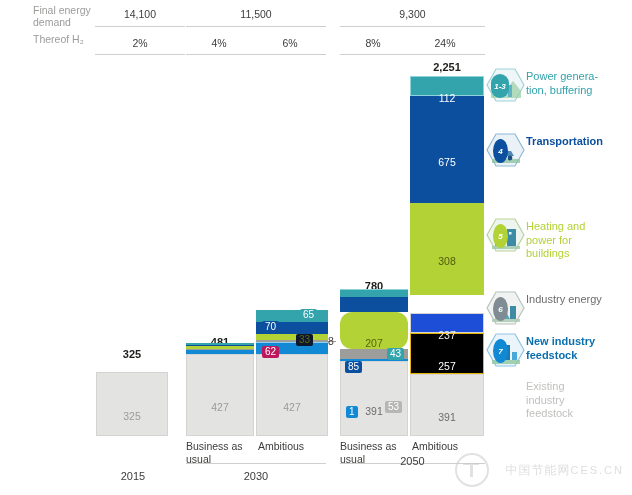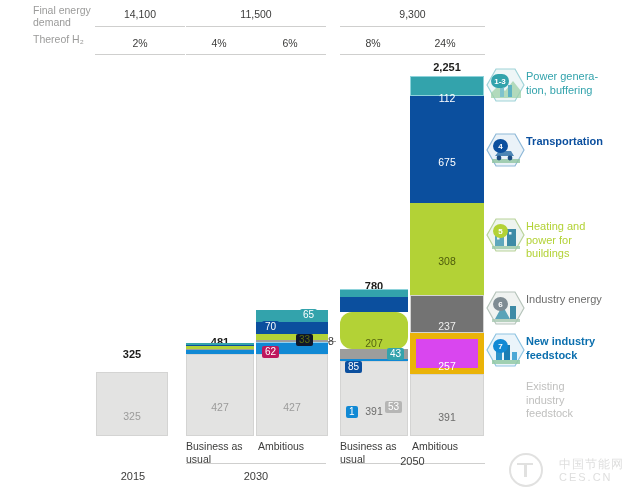--- a/index.html
+++ b/index.html
@@ -62,43 +62,43 @@
     position:absolute;font-size:11px;color:#3c3c3b;text-align:center;
   }
   .axrule{position:absolute;height:1px;background:#cfcfce;}
 
   
   #legend{position:absolute;left:486px;top:56px;width:146px;height:380px;}
   .lg{position:absolute;left:0;display:flex;align-items:flex-start;}
   .hexwrap{position:relative;width:40px;height:40px;flex:0 0 40px;}
   .hexwrap svg{position:absolute;left:0;top:0;}
   .hexnum{
-    position:absolute;left:7px;top:8px;width:15px;height:14px;
+    position:absolute;left:7px;top:8px;width:15px;height:24px;
     border-radius:50%;
     display:flex;align-items:center;justify-content:center;
-    font-size:8px;font-weight:bold;color:#ffffff;
+    font-size:8px;font-weight:bold;color:#ffffff;font-style:italic;
   }
   .lgtext{font-size:11px;line-height:13.5px;padding-top:4px;}
 
   
   #wm{
     position:absolute;right:8px;bottom:8px;
     display:flex;align-items:center;opacity:.55;
   }
   #wm .wmring{
     width:30px;height:30px;border-radius:50%;
     border:2px solid #c9c9c8;margin-right:5px;position:relative;flex:0 0 30px;
   }
   #wm .wmring:before{
     content:"";position:absolute;left:6px;top:8px;width:16px;height:2px;background:#c9c9c8;
   }
   #wm .wmring:after{
     content:"";position:absolute;left:13px;top:8px;width:3px;height:14px;background:#c9c9c8;
   }
-  #wm .wmtxt{display:flex;flex-direction:column;margin-left:11px;}
+  #wm .wmtxt{display:flex;margin-left:11px;}
   #wm .wm1{font-size:12px;color:#c4c4c3;letter-spacing:1px;line-height:13px;}
   #wm .wm2{font-size:11px;color:#c4c4c3;letter-spacing:2px;line-height:12px;}
 </style>
 </head>
 <body>
 
 <div id="stage">
 
   <div class="tbl">
     <div class="tbl-rowlabel" style="left:33px;top:5px;width:62px;"><span>Final energy demand</span></div>
@@ -180,24 +180,24 @@
     <div class="pill" style="left:387px;top:292px;background:#33a3ac;color:#ffffff;">43</div>
     <div class="pill" style="left:345px;top:305px;background:#0b4f9e;color:#ffffff;">85</div>
     <div class="pill" style="left:346px;top:350px;background:#1189d4;color:#ffffff;">1</div>
     <div class="pill" style="left:385px;top:345px;background:#b6b6b5;color:#ffffff;">53</div>
 
     <div class="total" style="left:410px;top:5px;width:74px;">2,251</div>
     <div class="bar" style="left:410px;width:74px;height:356px;">
       <div class="seg" style="bottom:0;height:62px;background:#e3e3e2;border:1px solid #d4d4d3;color:#6d6d6c;">
         <span>391</span>
       </div>
-      <div class="seg" style="bottom:62px;height:41px;background:#d946ef;border:6px solid #eab308;color:#ffffff;align-items:center;">
+      <div class="seg" style="bottom:62px;height:41px;background:#000000;border:1px solid #eab308;color:#ffffff;align-items:center;">
         <span>257</span>
       </div>
-      <div class="seg" style="bottom:103px;height:38px;background:#737373;border:1px solid #d4d4d3;color:#efefee;">
+      <div class="seg" style="bottom:103px;height:20px;background:#1d4ed8;border:1px solid #d4d4d3;color:#efefee;">
         <span>237</span>
       </div>
       <div class="seg" style="bottom:141px;height:92px;background:#b3d236;color:#4e5c0c;">
         <span>308</span>
       </div>
       <div class="seg" style="bottom:233px;height:107px;background:#0b4f9e;color:#ffffff;">
         <span>675</span>
       </div>
       <div class="seg" style="bottom:340px;height:20px;background:#33a3ac;border:1px solid #8ed3db;color:#ffffff;">
         <span>112</span>

